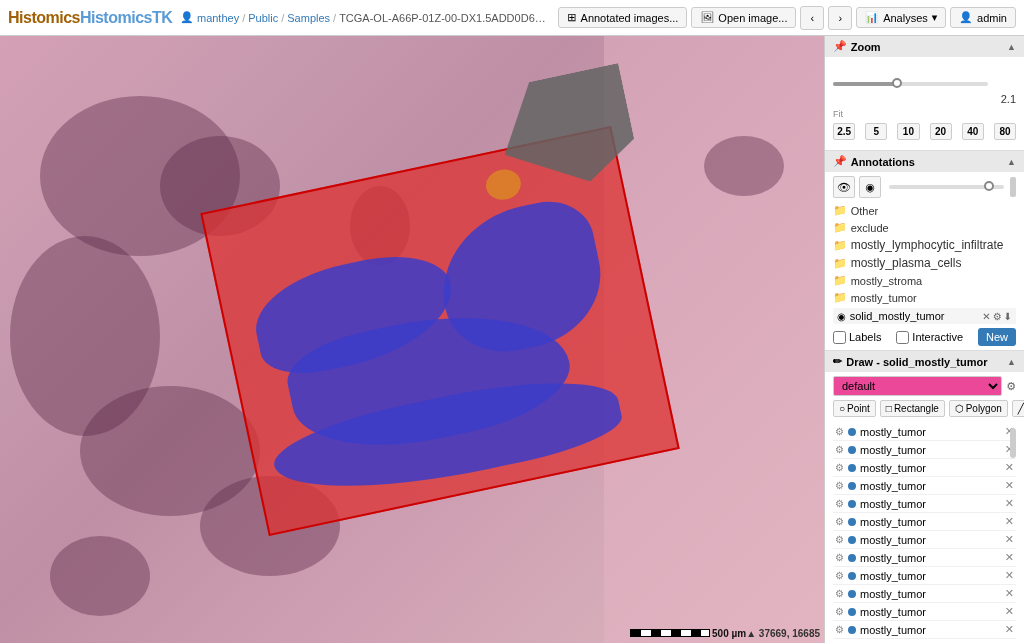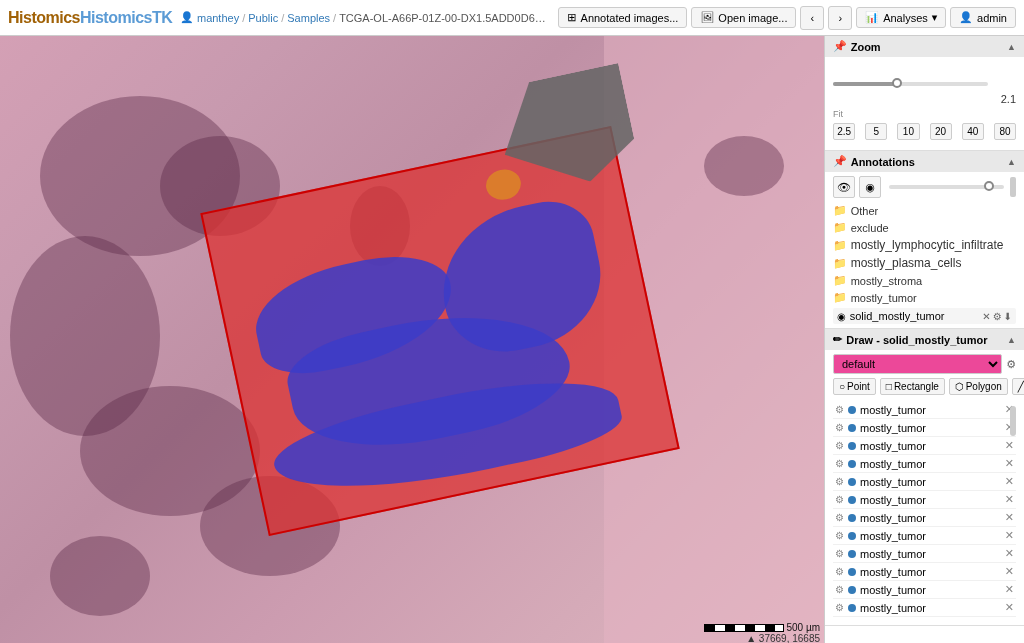--- a/index.html
+++ b/index.html
@@ -230,20 +230,21 @@
       font-size: 11px;
       color: #333;
       min-width: 24px;
       text-align: right;
       margin-top: 30px;
     }
     .zoom-presets {
       display: flex;
       gap: 10px;
       margin-bottom: 4px;
+      font-weight: bold;
     }
     .zoom-preset-btn {
       flex: 1;
       padding: 2px 0;
       border: 1px solid #ccc;
       border-radius: 2px;
       background: #f5f5f5;
       font-size: 10px;
       cursor: pointer;
       text-align: center;
@@ -443,22 +444,23 @@
       height: 20px;
       display: flex;
       align-items: center;
       justify-content: flex-end;
       padding-right: 4px;
       gap: 8px;
     }
 
     .scale-container {
       display: flex;
-      flex-direction: column;
+      flex-direction: row;
       align-items: flex-end;
+      font-weight: bold;
     }
 
     
     .tissue-dark {
       position: absolute;
       background: rgba(90, 40, 70, 0.4);
       border-radius: 50%;
     }
     .tissue-light {
       position: absolute;
@@ -634,20 +636,31 @@
             <span style="font-size:10px;">◉</span>
             <span style="font-size:11px;cursor:pointer;">solid_mostly_tumor</span>
           </div>
           <div class="ann-item-controls">
             <span class="ann-icon-small">✕</span>
             <span class="ann-icon-small">⚙</span>
             <span class="ann-icon-small">⬇</span>
           </div>
         </div>
 
+        <div class="labels-interactive-row">
+          <label class="checkbox-label">
+            <input type="checkbox" style="">
+            <span>Labels</span>
+          </label>
+          <label class="checkbox-label">
+            <input type="checkbox" style="">
+            <span>Interactive</span>
+          </label>
+          <button class="new-btn">New</button>
+        </div>
       </div>
     </div>
 
     <div class="panel-section">
       <div class="panel-section-header">
         <div class="left">
           <span>✏</span>
           <span>Draw - solid_mostly_tumor</span>
         </div>
         <span class="chevron">▲</span>

